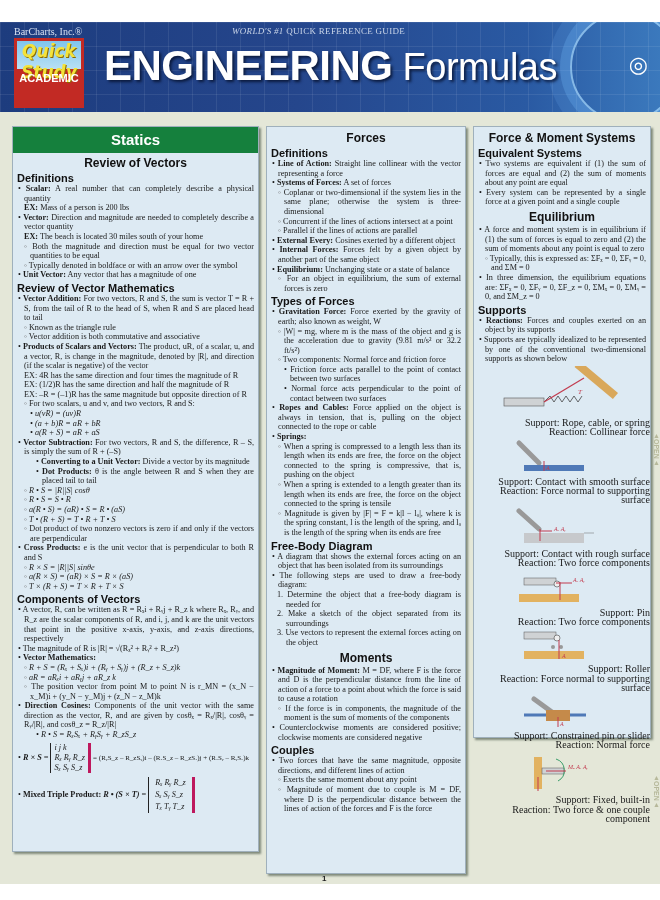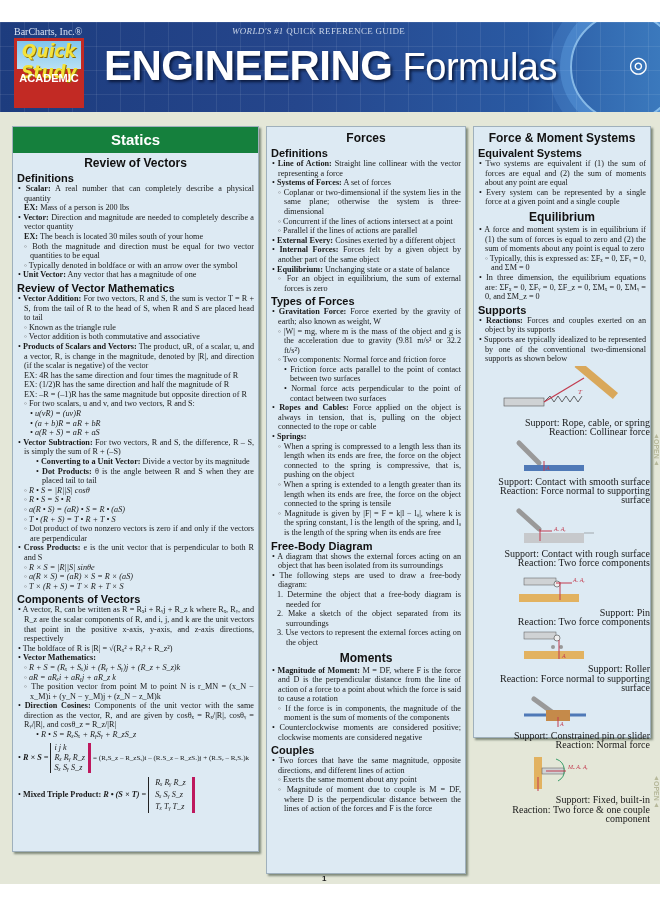--- a/index.html
+++ b/index.html
@@ -105,21 +105,21 @@
       <p class="s" style="font-style:italic">T • (R + S) = T • R + T • S</p>
       <p class="s">Dot product of two nonzero vectors is zero if and only if the vectors are perpendicular</p>
       <p class="b"><strong>Cross Products:</strong><span> e is the unit vector that is perpendicular to both R and S</span></p>
       <p class="s" style="font-style:italic">R × S = |R||S| sinθe</p>
       <p class="s" style="font-style:italic">a(R × S) = (aR) × S = R × (aS)</p>
       <p class="s" style="font-style:italic">T × (R + S) = T × R + T × S</p>
     </div>
     <h3>Components of Vectors</h3>
     <div class="body">
       <p class="b">A vector, R, can be written as R = Rₓi + Rᵧj + R_z k where Rₓ, Rᵧ, and R_z are the scalar components of R, and i, j, and k are the unit vectors that point in the positive x-axis, y-axis, and z-axis directions, respectively</p>
-      <p class="b">The boldface of R is |R| = √(Rₓ² + Rᵧ² + R_z²)</p>
+      <p class="b">The magnitude of R is |R| = √(Rₓ² + Rᵧ² + R_z²)</p>
       <p class="b"><strong>Vector Mathematics:</strong></p>
       <p class="s" style="font-style:italic">R + S = (Rₓ + Sₓ)i + (Rᵧ + Sᵧ)j + (R_z + S_z)k</p>
       <p class="s" style="font-style:italic">aR = aRₓi + aRᵧj + aR_z k</p>
       <p class="s">The position vector from point M to point N is r_MN = (x_N − x_M)i + (y_N − y_M)j + (z_N − z_M)k</p>
       <p class="b"><strong>Direction Cosines:</strong><span> Components of the unit vector with the same direction as the vector, R, and are given by cosθₓ = Rₓ/|R|, cosθᵧ = Rᵧ/|R|, and cosθ_z = R_z/|R|</span></p>
       <p class="ss" style="font-style:italic;padding-left:24px">R • S = RₓSₓ + RᵧSᵧ + R_zS_z</p>
       <p class="b" style="margin-top:3px">
         <span style="font-style:italic;font-weight:bold">R × S =</span>
         <span class="matrix" style="text-indent:0">
           <span style="display:block">i  j  k</span>

